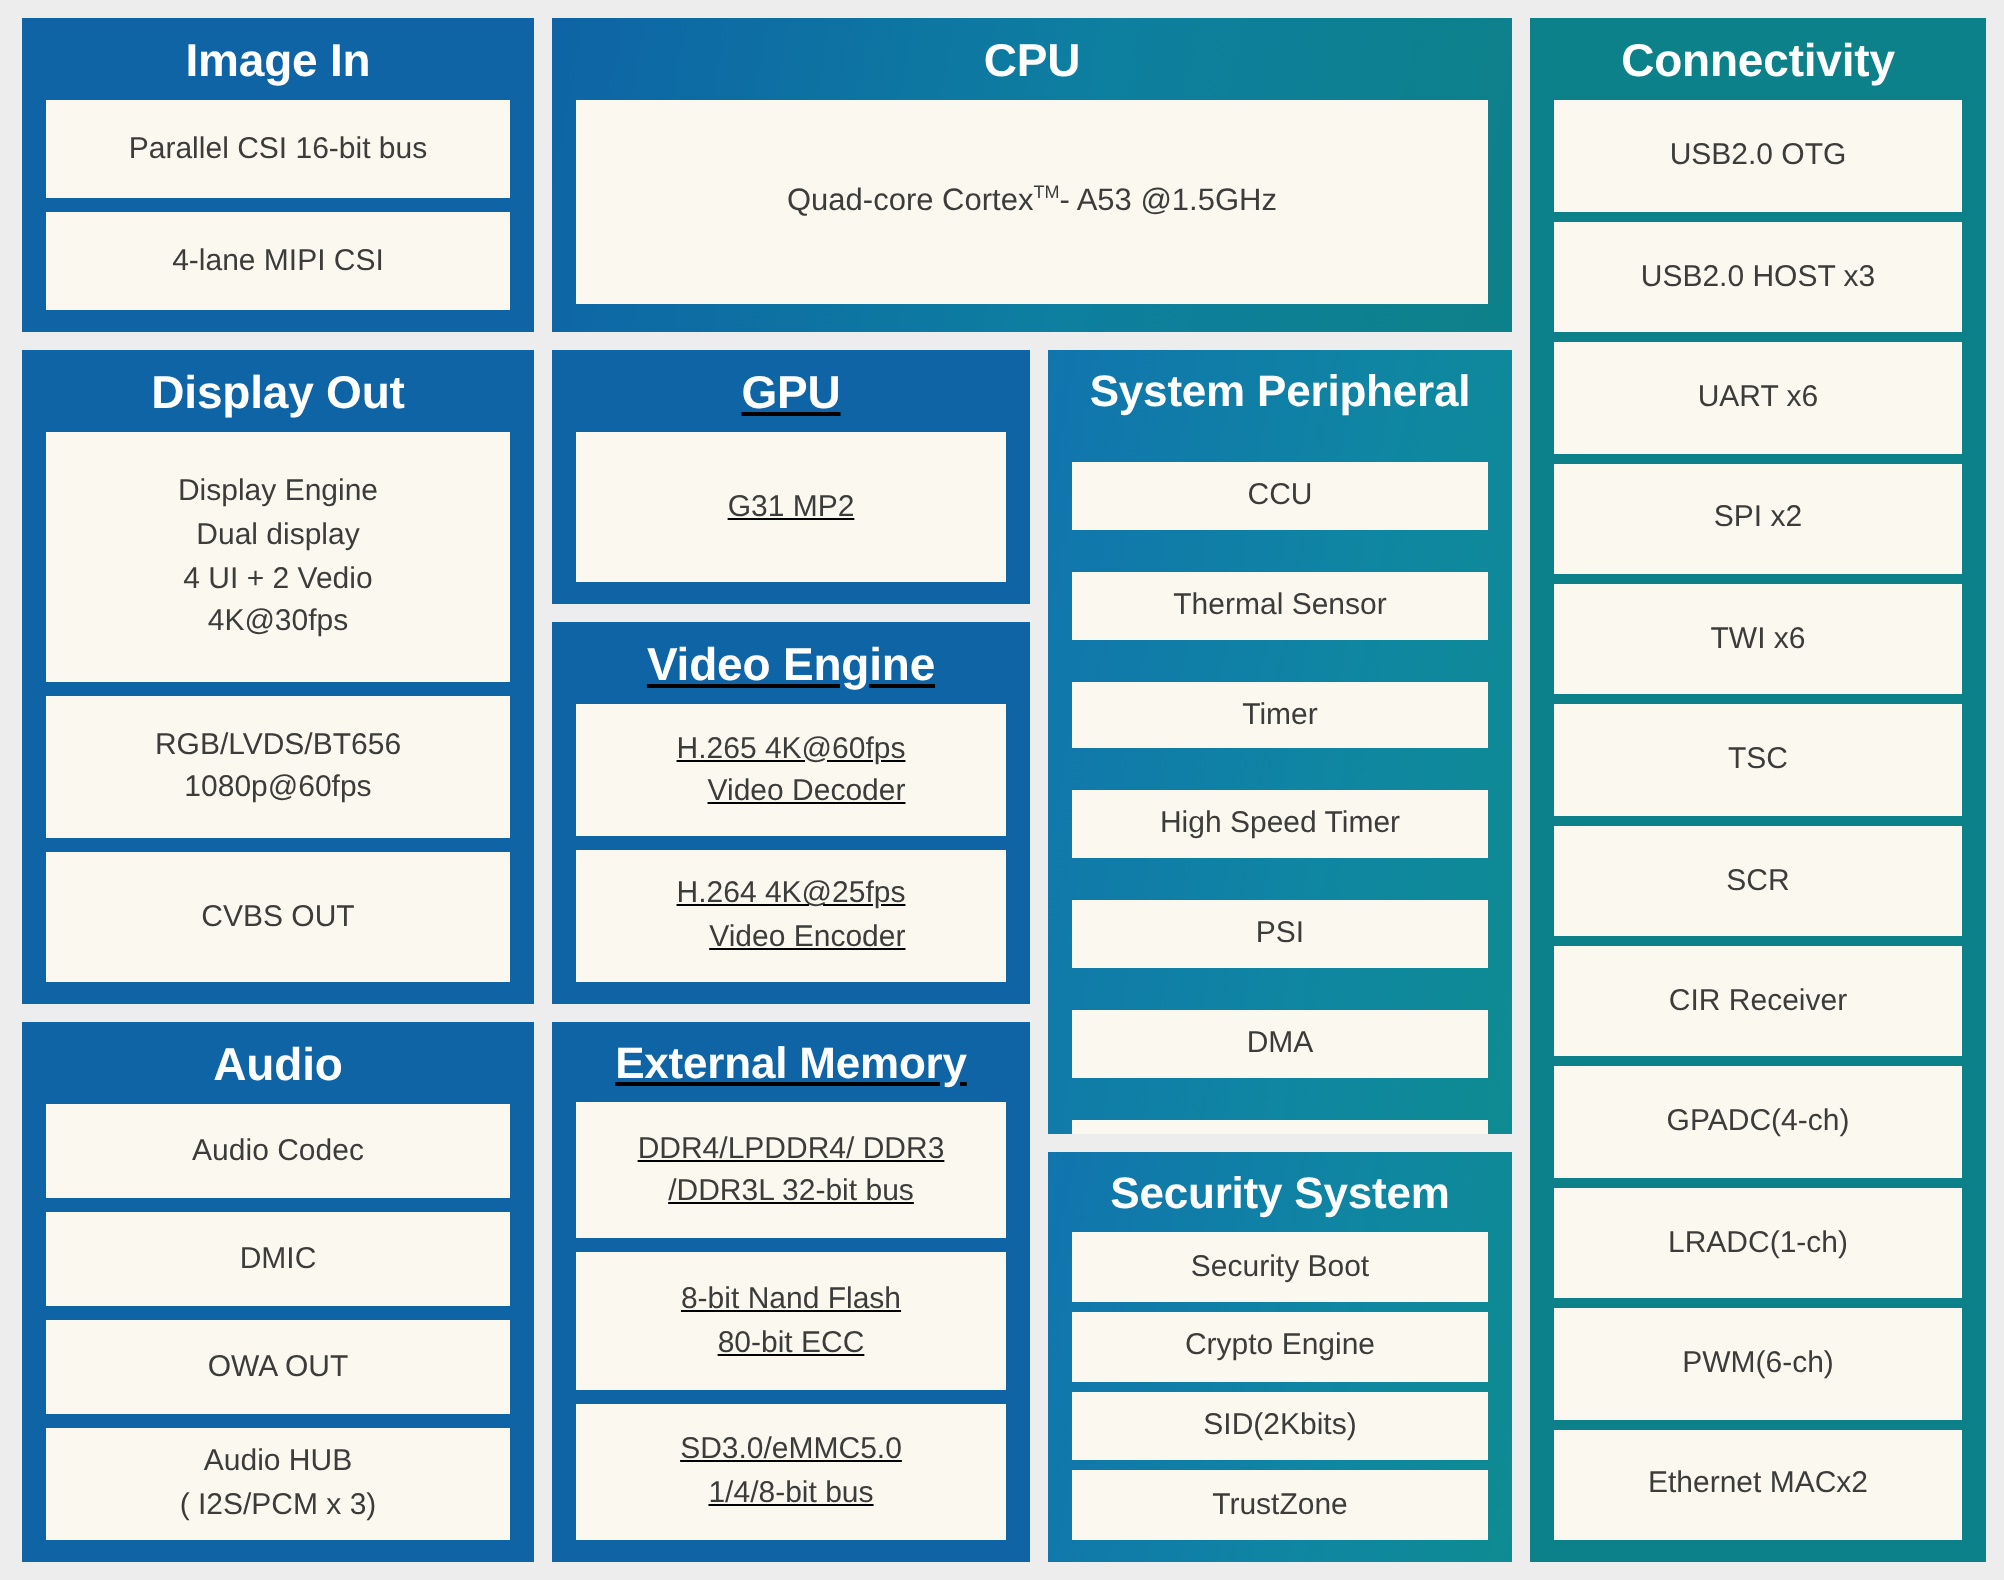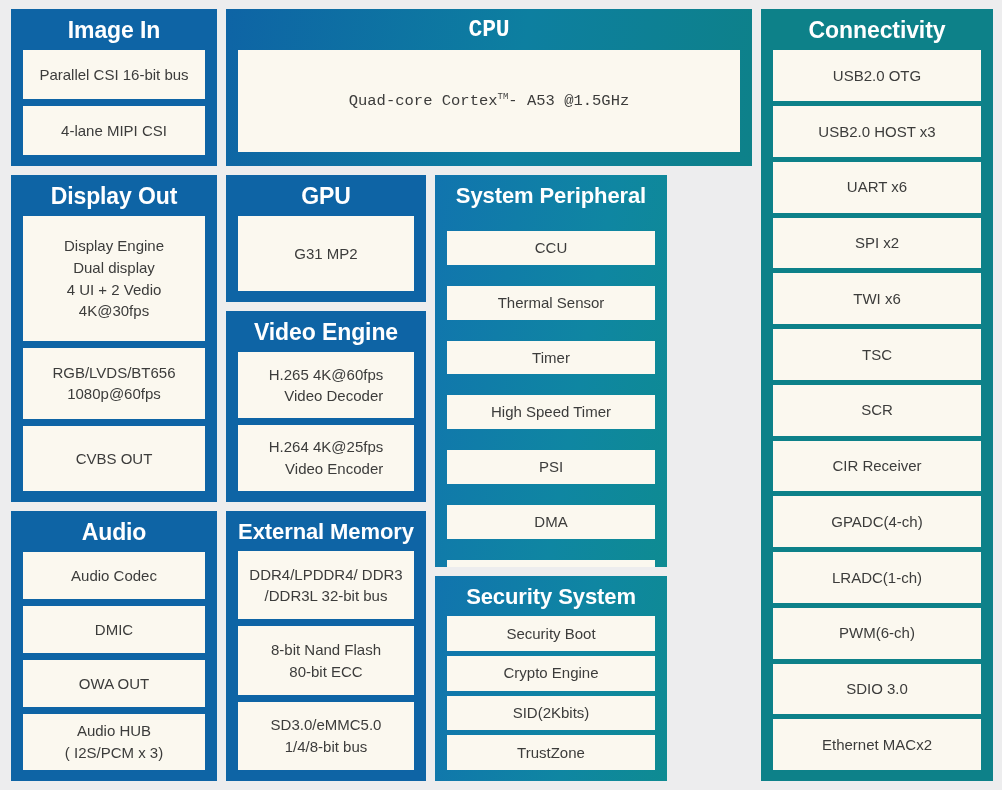--- a/index.html
+++ b/index.html
@@ -27,22 +27,22 @@
     width: 982px;
     height: 772px;
   }
 
   
   .col {
     display: flex;
     flex-direction: column;
     gap: 9px;
   }
-  .col-1 { width: 206px; }
-  .col-2 { width: 200px; }
+  .col-1 { width: 256px; }
+  .col-2 { width: 239px; text-decoration: underline; }
   .col-3 { width: 232px; }
   .col-4 { width: 232px; }
 
   .col-mid-wrap {
     display: flex;
     flex-direction: column;
     gap: 9px;
     flex: 1;
   }
   .row-top {
@@ -104,21 +104,21 @@
     flex-direction: column;
     align-items: center;
     justify-content: center;
     padding: 6px 0;
     white-space: pre-line;
   }
   .item.grow { flex: 1; }
 
   
   .block-imagein .item { min-height: 38px; }
-  .block-cpu { padding-bottom: 14px; font-family: Liberation Mono, monospace; }
+  .block-cpu { padding-bottom: 14px; }
   .block-cpu .item { flex: 1; font-size: 15.5px; }
 
   .block-display .item-main { flex: 1.9; }
   .block-display .item-2 { flex: 1; }
   .block-display .item-3 { flex: 0.9; }
 
   .block-gpu { flex: 0 0 127px; }
   .block-gpu .item { flex: 1; }
   .block-video { flex: 1; }
   .block-video .item { flex: 1; text-align: right; }
@@ -264,19 +264,18 @@
         <div class="item">USB2.0 HOST x3</div>
         <div class="item">UART x6</div>
         <div class="item">SPI x2</div>
         <div class="item">TWI x6</div>
         <div class="item">TSC</div>
         <div class="item">SCR</div>
         <div class="item">CIR Receiver</div>
         <div class="item">GPADC(4-ch)</div>
         <div class="item">LRADC(1-ch)</div>
         <div class="item">PWM(6-ch)</div>
-        <div class="item">SDIO 3.0</div>
         <div class="item">Ethernet MACx2</div>
       </div>
     </div>
 
   </div>
 </div>
 
 </body></html>

